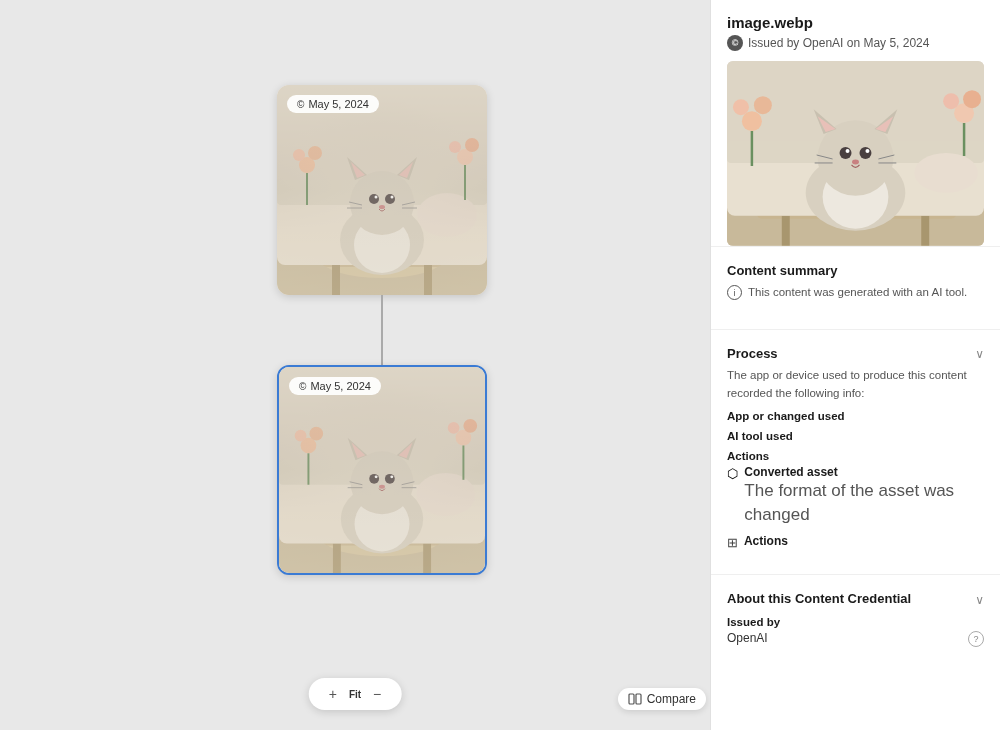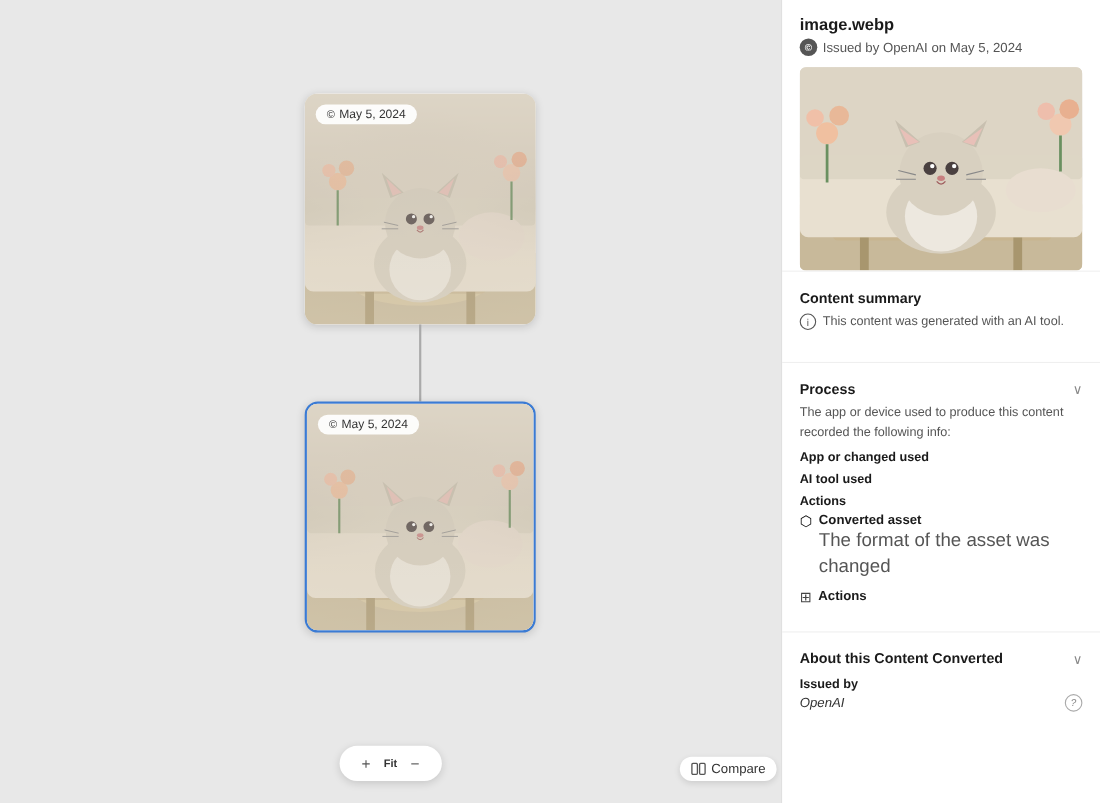--- a/index.html
+++ b/index.html
@@ -284,23 +284,22 @@
     }
 
     .action-desc {
       font-size: 17px;
       color: #555;
       line-height: 1.4;
     }
 
     .issued-by-row {
       display: flex;
-      align-items: center;
+      align-items: flex-start;
       justify-content: space-between;
-      font-style: italic;
     }
 
     .issued-by-value {
       font-size: 12px;
       color: #333;
       font-weight: 500;
     }
 
     .circle-q {
       width: 16px;
@@ -545,21 +544,21 @@
     <div class="action-item">
       <span class="action-icon" style="color:#444;">⊞</span>
       <div class="action-text">
         <div class="action-title">Actions</div>
       </div>
     </div>
   </div>
 
   <div class="section">
     <div class="section-header">
-      <span class="section-title" style="max-width:200px; line-height:1.3;">About this Content Converted</span>
+      <span class="section-title" style="max-width:200px; line-height:1.3;">About this Content Credential</span>
       <span class="chevron-icon">∨</span>
     </div>
     <div class="sub-label">Issued by</div>
     <div class="issued-by-row">
       <span class="issued-by-value">OpenAI</span>
       <span class="circle-q">?</span>
     </div>
   </div>
 
 </div>

